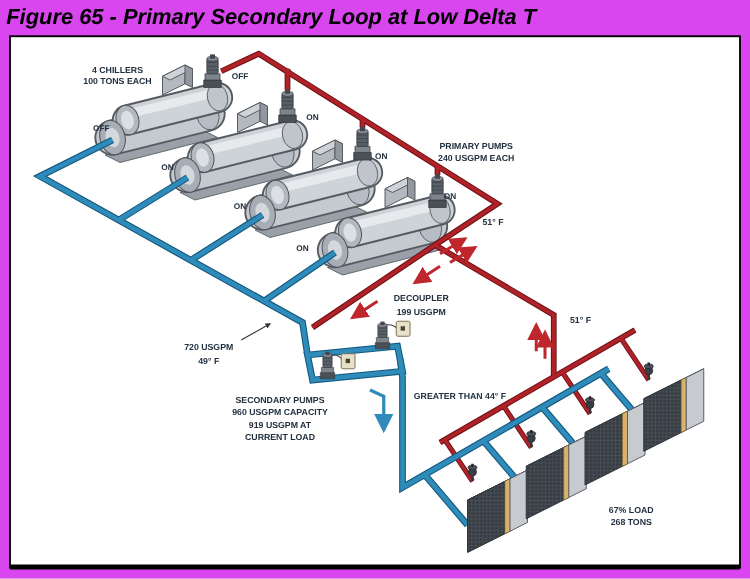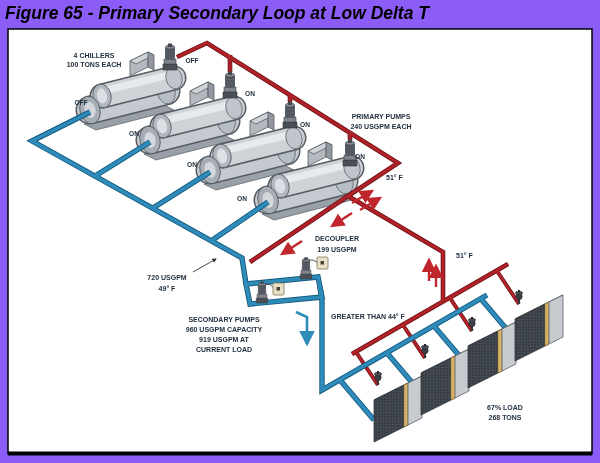--- a/index.html
+++ b/index.html
@@ -1,16 +1,16 @@
 <!DOCTYPE html>
 <html><head>
 <meta charset="utf-8">
 <style>
   html,body{margin:0;padding:0;background:#ffffff;}
-  .stage{width:600px;height:463px;position:relative;background:#8b5cf6;overflow:hidden;
+  .stage{width:600px;height:463px;position:relative;background:#d946ef;overflow:hidden;
          font-family:"Liberation Sans", sans-serif;}
   svg{display:block}
   .fig-title{font-family:"Liberation Sans", sans-serif;font-weight:bold;font-style:italic;
              font-size:17.5px;fill:#000000;}
   .lbl{font-family:"Liberation Sans", sans-serif;font-size:7px;font-weight:600;fill:#22303f;}
   .status{font-family:"Liberation Sans", sans-serif;font-size:6.6px;font-weight:700;fill:#22303f;}
   .mid{text-anchor:middle}
 </style>
 </head>
 <body>

